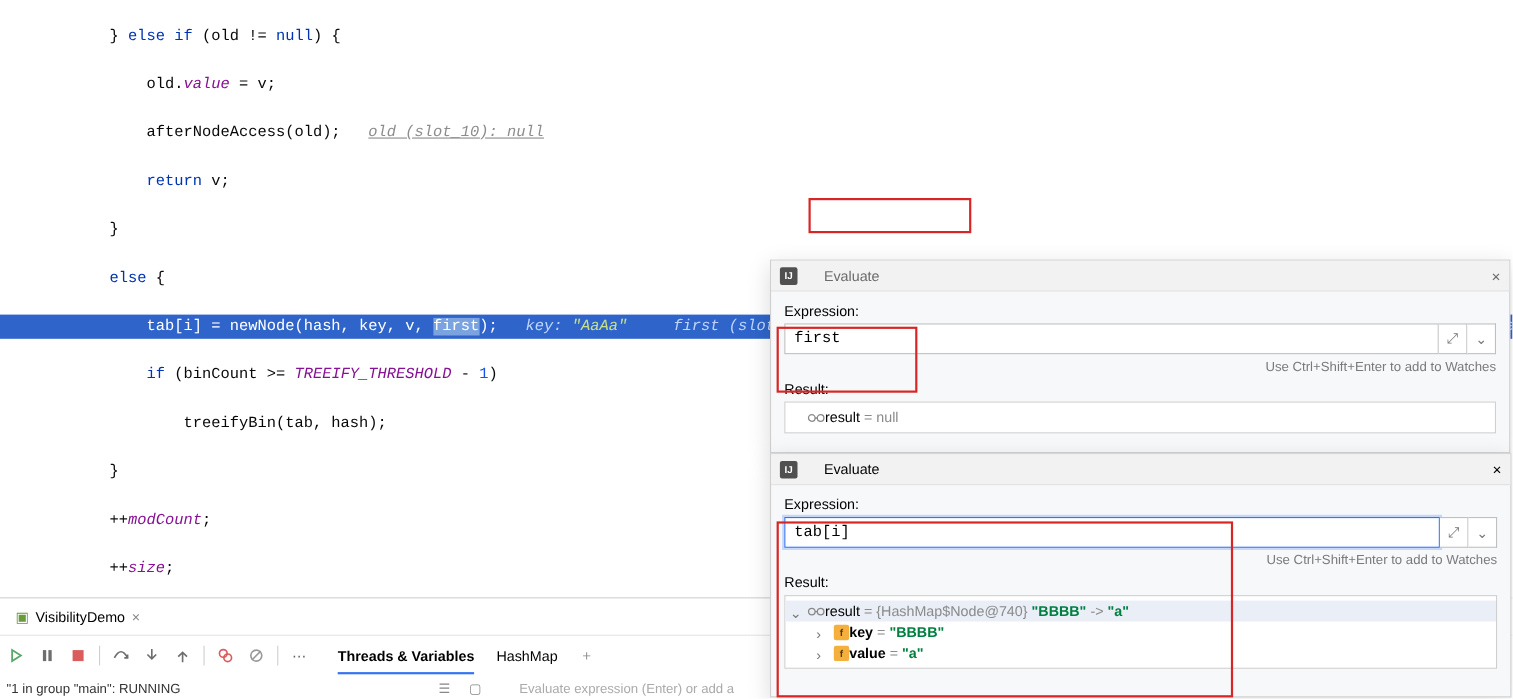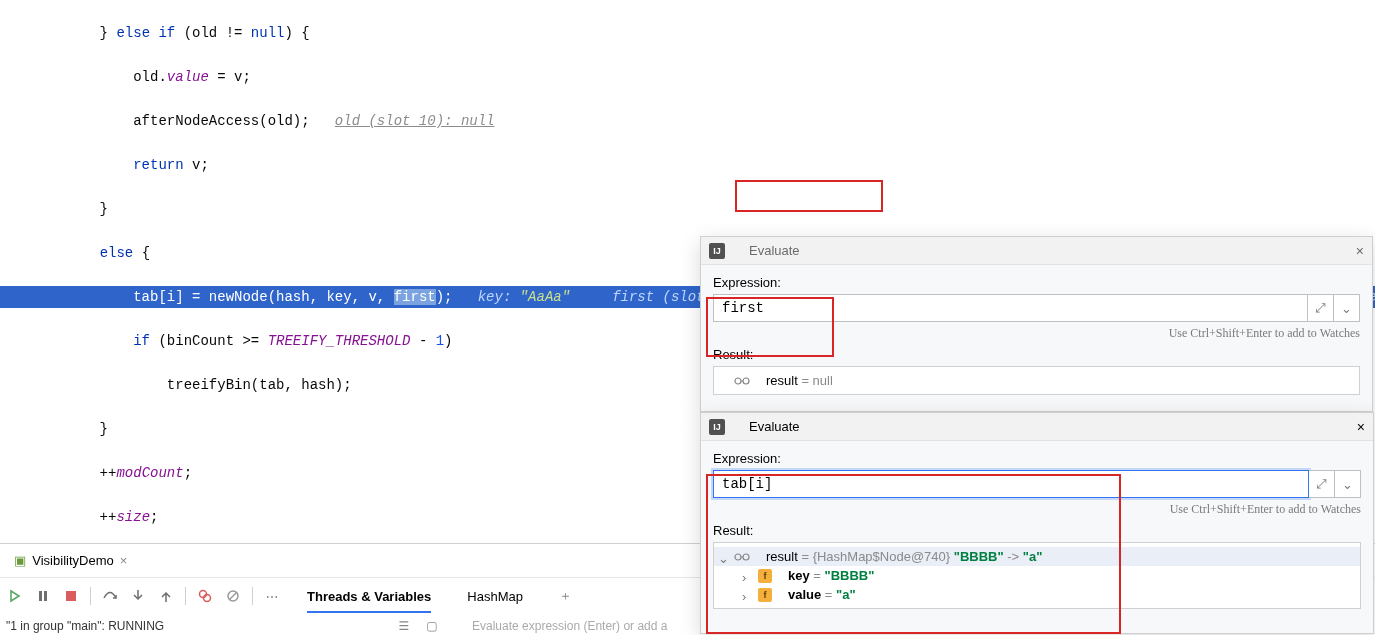--- a/index.html
+++ b/index.html
@@ -98,21 +98,21 @@
   }
   .tb-sep {
     width: 1px;
     height: 18px;
     background: #d0d0d0;
     margin: 0 2px;
   }
   .sub-tabs {
     display: flex;
     align-items: center;
-    gap: 36px;
+    gap: 20px;
     margin-left: 18px;
     font-size: 13px;
     color: #000;
   }
   .sub-tabs .active {
     font-weight: 600;
     border-bottom: 2px solid #3574f0;
     padding-bottom: 7px;
     margin-bottom: -9px;
   }
@@ -171,32 +171,32 @@
   .expr-input.focused { border:1px solid #3574f0; box-shadow: 0 0 0 2px rgba(53,116,240,0.25); }
   .expr-icon-box {
     width:26px;
     border:1px solid #c0c0c0;
     border-left:none;
     background:#fff;
     display:flex; align-items:center; justify-content:center;
     color:#7a7a7a;
     cursor:pointer;
   }
-  .hint-right { text-align:right; color:#7a7a7a; font-size:12px; margin-top:4px;font-family:Liberation Serif, serif; }
+  .hint-right { text-align:right; color:#7a7a7a; font-size:12px; margin-top:4px; }
   .result-box {
     background:#fff;
     border:1px solid #d0d0d0;
     margin-top:4px;
     padding:4px 0;
     font-family:"Segoe UI",Arial,sans-serif;
   }
   .result-row {
     display:flex;
     align-items:center;
-    gap:16px;
+    gap:0;
     padding:2px 8px 2px 30px;
     position:relative;
   }
   .result-row.root { padding-left: 20px; }
   .result-row.root .twisty { position:absolute; left:4px; top:4px; color:#7a7a7a; cursor:pointer; }
   .result-row.child { padding-left: 44px; }
   .result-row.child .twisty { position:absolute; left:28px; top:4px; color:#7a7a7a; cursor:pointer; }
   .glasses-icon {
     display:inline-flex; width:16px; height:14px; align-items:center; justify-content:center;
   }

